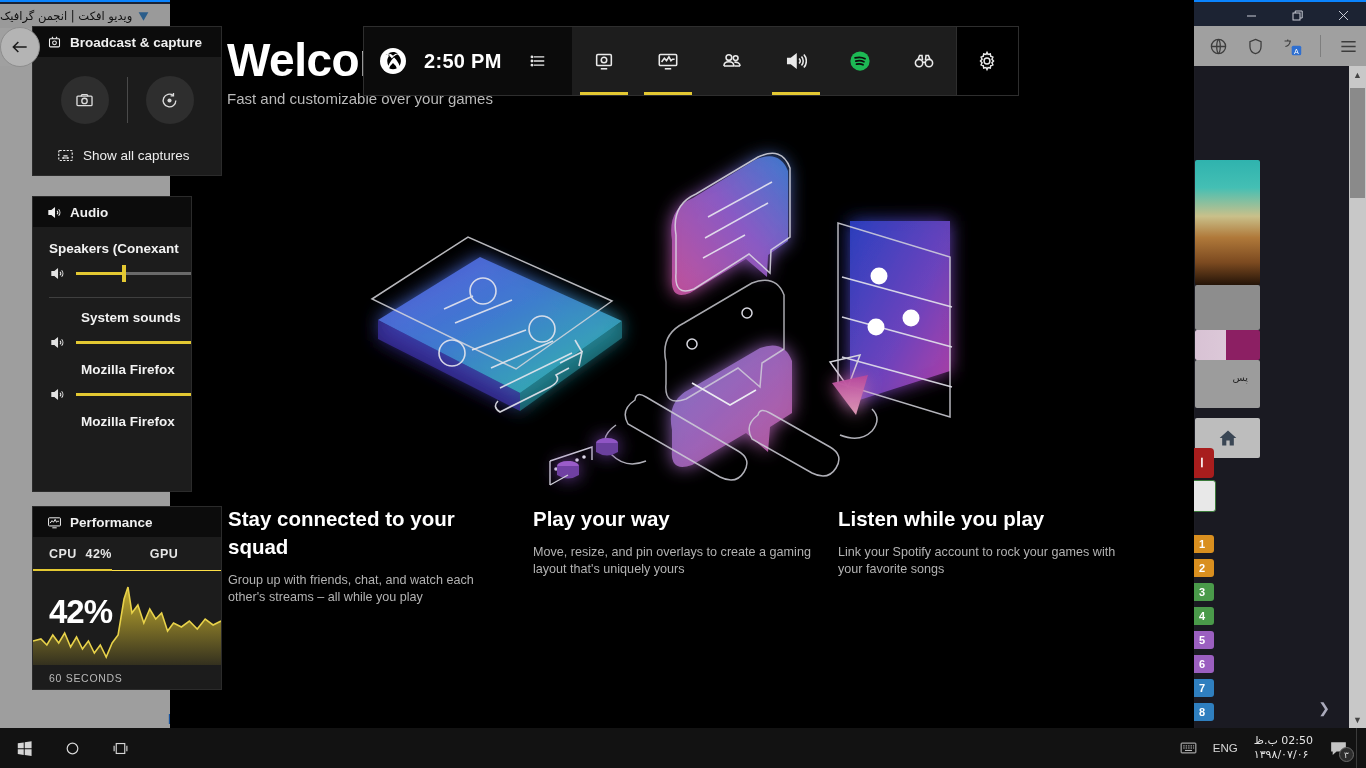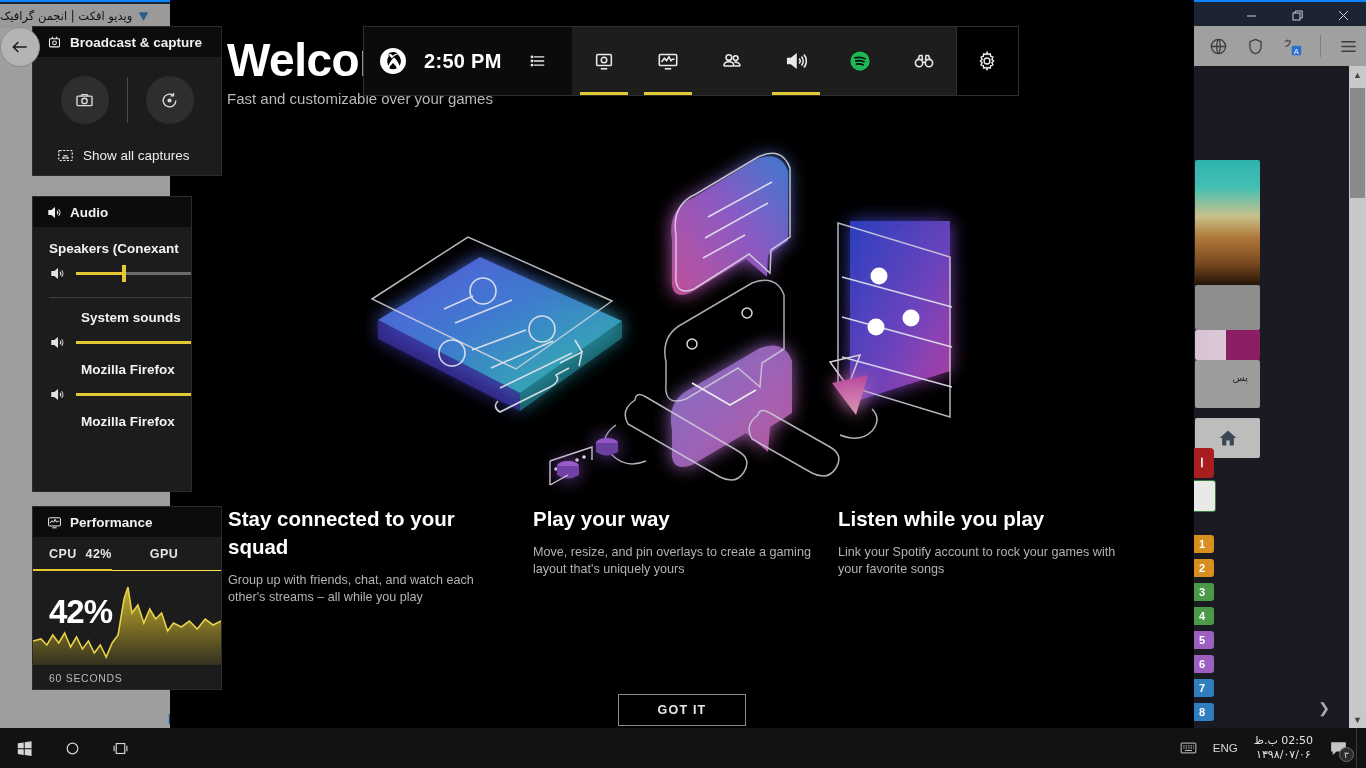--- a/index.html
+++ b/index.html
@@ -137,21 +137,21 @@
   .tb-icon { width:17px; height:17px; }
   #tb-spacer { flex:1; }
   #tb-tray {
     display:flex; align-items:center; gap:0; height:40px; padding-right:4px;
   }
   .tray-item {
     display:flex; align-items:center; justify-content:center;
     height:40px; padding:0 8px; color:#d8d8d8; font-size:11.5px;
   }
   #tb-clock {
-    display:flex; flex-direction:column; align-items:center;
+    display:flex; flex-direction:column; align-items:flex-end;
     justify-content:center; height:40px; padding:0 8px;
     color:#e4e4e4; font-size:11px; line-height:14px;
     font-family:"DejaVu Sans", sans-serif; direction:rtl;
   }
   #tb-notif { position:relative; }
   #tb-notif-count {
     position:absolute; right:2px; bottom:6px;
     width:15px; height:15px; border-radius:50%;
     background:#2d2d2d; border:1px solid #6a6a6a;
     color:#ddd; font-size:9px; display:flex;
@@ -576,23 +576,20 @@
       <div class="feature-col">
         <div class="feature-title">Play your way</div>
         <div class="feature-desc">Move, resize, and pin overlays to create a gaming layout that's uniquely yours</div>
       </div>
       <div class="feature-col">
         <div class="feature-title">Listen while you play</div>
         <div class="feature-desc">Link your Spotify account to rock your games with your favorite songs</div>
       </div>
     </div>
 
-    <div id="gotit-wrap">
-      <button id="gotit-button">GOT IT</button>
-    </div>
   </div>
 
   <div id="widget-stack">
 
     <div id="gb-back">
       <svg width="20" height="20" viewBox="0 0 24 24" fill="none" stroke="currentColor" stroke-width="1.8">
         <path d="M20 12H4M10 6l-6 6 6 6"></path>
       </svg>
     </div>
 

